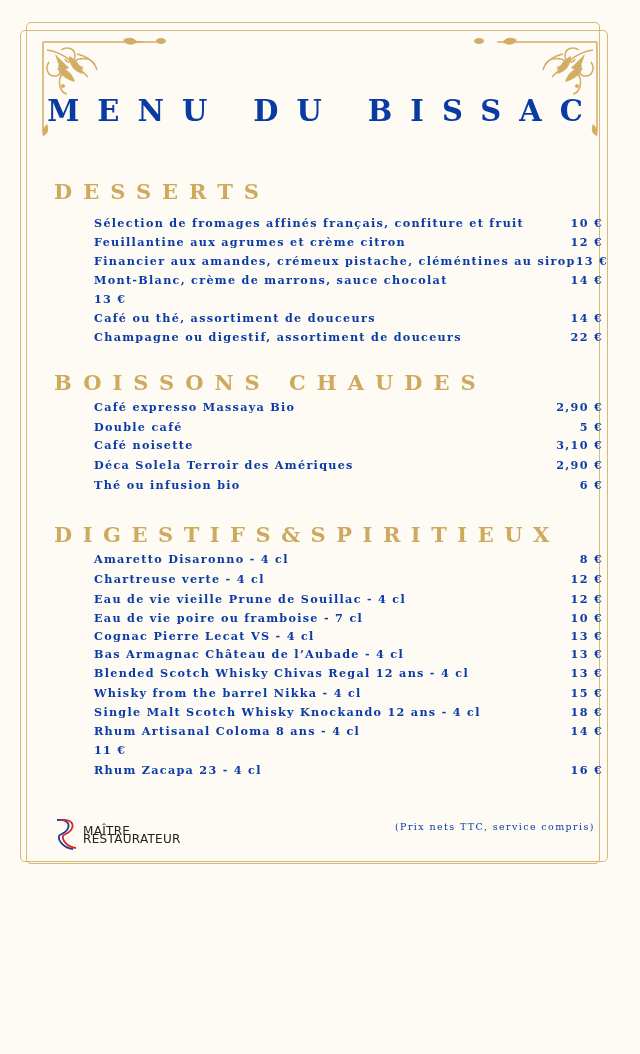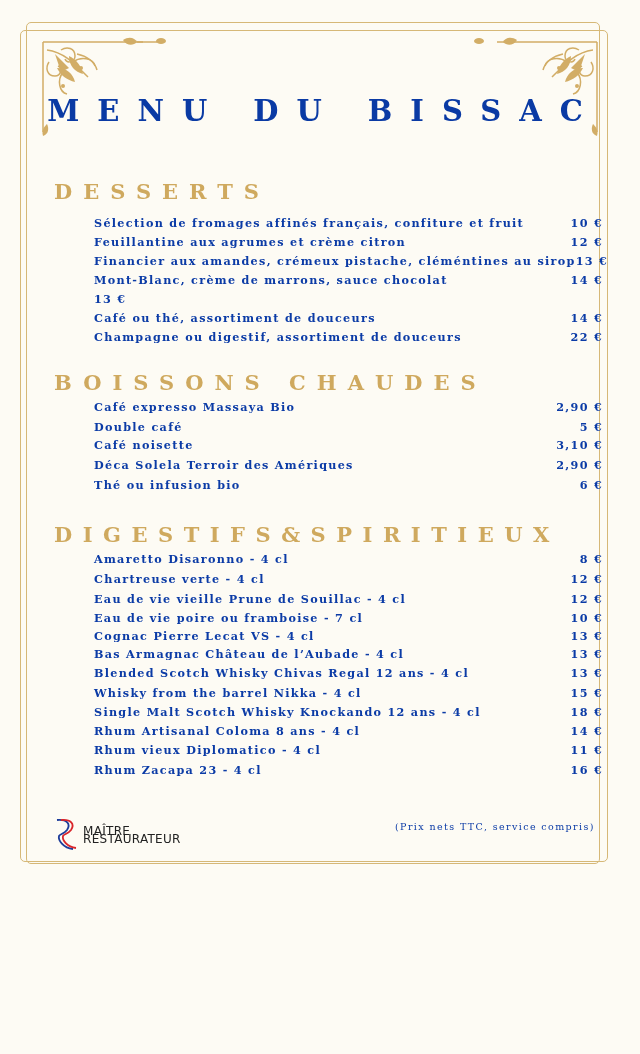--- a/index.html
+++ b/index.html
@@ -220,21 +220,20 @@
   </div>
 <div class="item" style="top:705px">
     <span>Single Malt Scotch Whisky Knockando 12 ans - 4 cl</span>
     <span class="price">18 €</span>
   </div>
 <div class="item" style="top:724px">
     <span>Rhum Artisanal Coloma 8 ans - 4 cl</span>
     <span class="price">14 €</span>
   </div>
 <div class="item" style="top:743px">
-    <span>Rhum vieux Diplomatico - 4 cl</span>
     <span class="price">11 €</span>
   </div>
 <div class="item" style="top:763px">
     <span>Rhum Zacapa 23  - 4 cl</span>
     <span class="price">16 €</span>
   </div>
 
 <div class="logo">
   <svg width="22" height="34" viewBox="0 0 22 34">
     <path d="M2 2 C 12 1, 16 6, 12 12 C 9 16, 5 16, 4 18 C 3 22, 8 30, 18 31" fill="none" stroke="#1d3c9a" stroke-width="1.8"></path>

